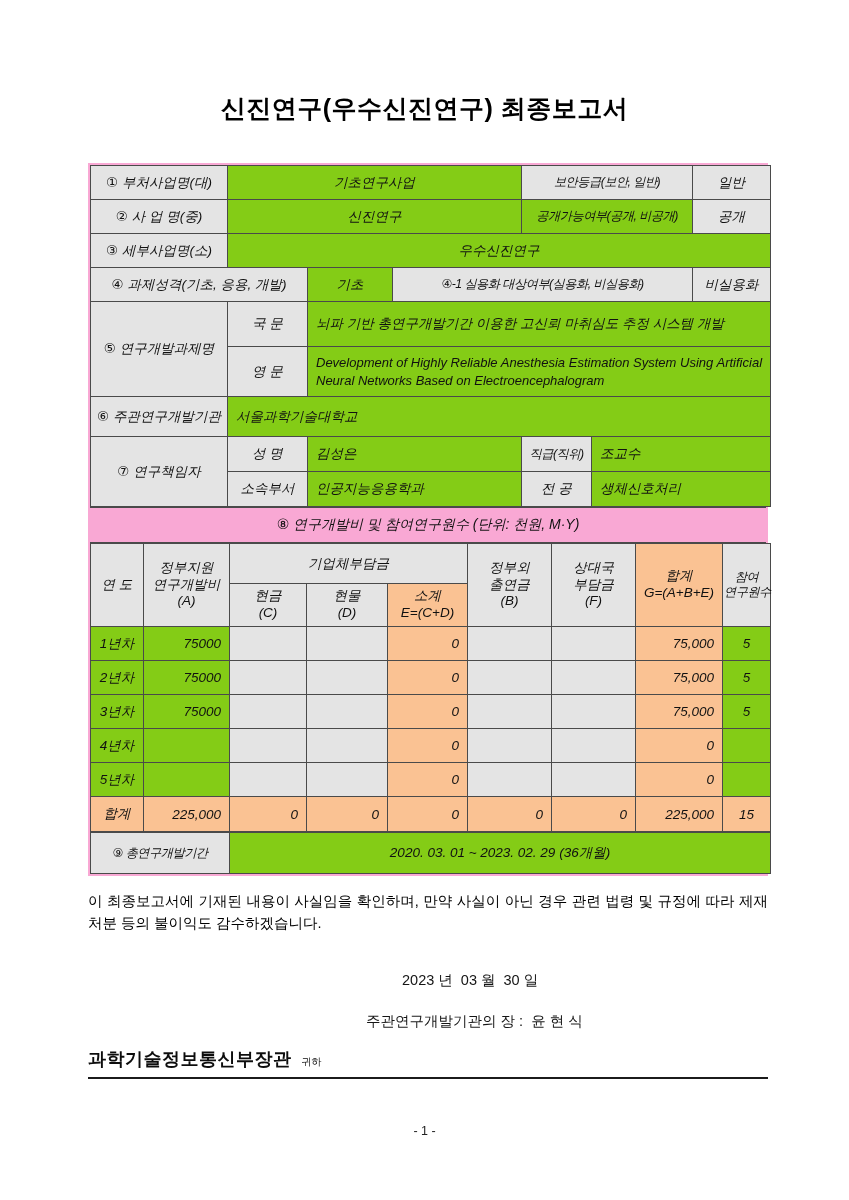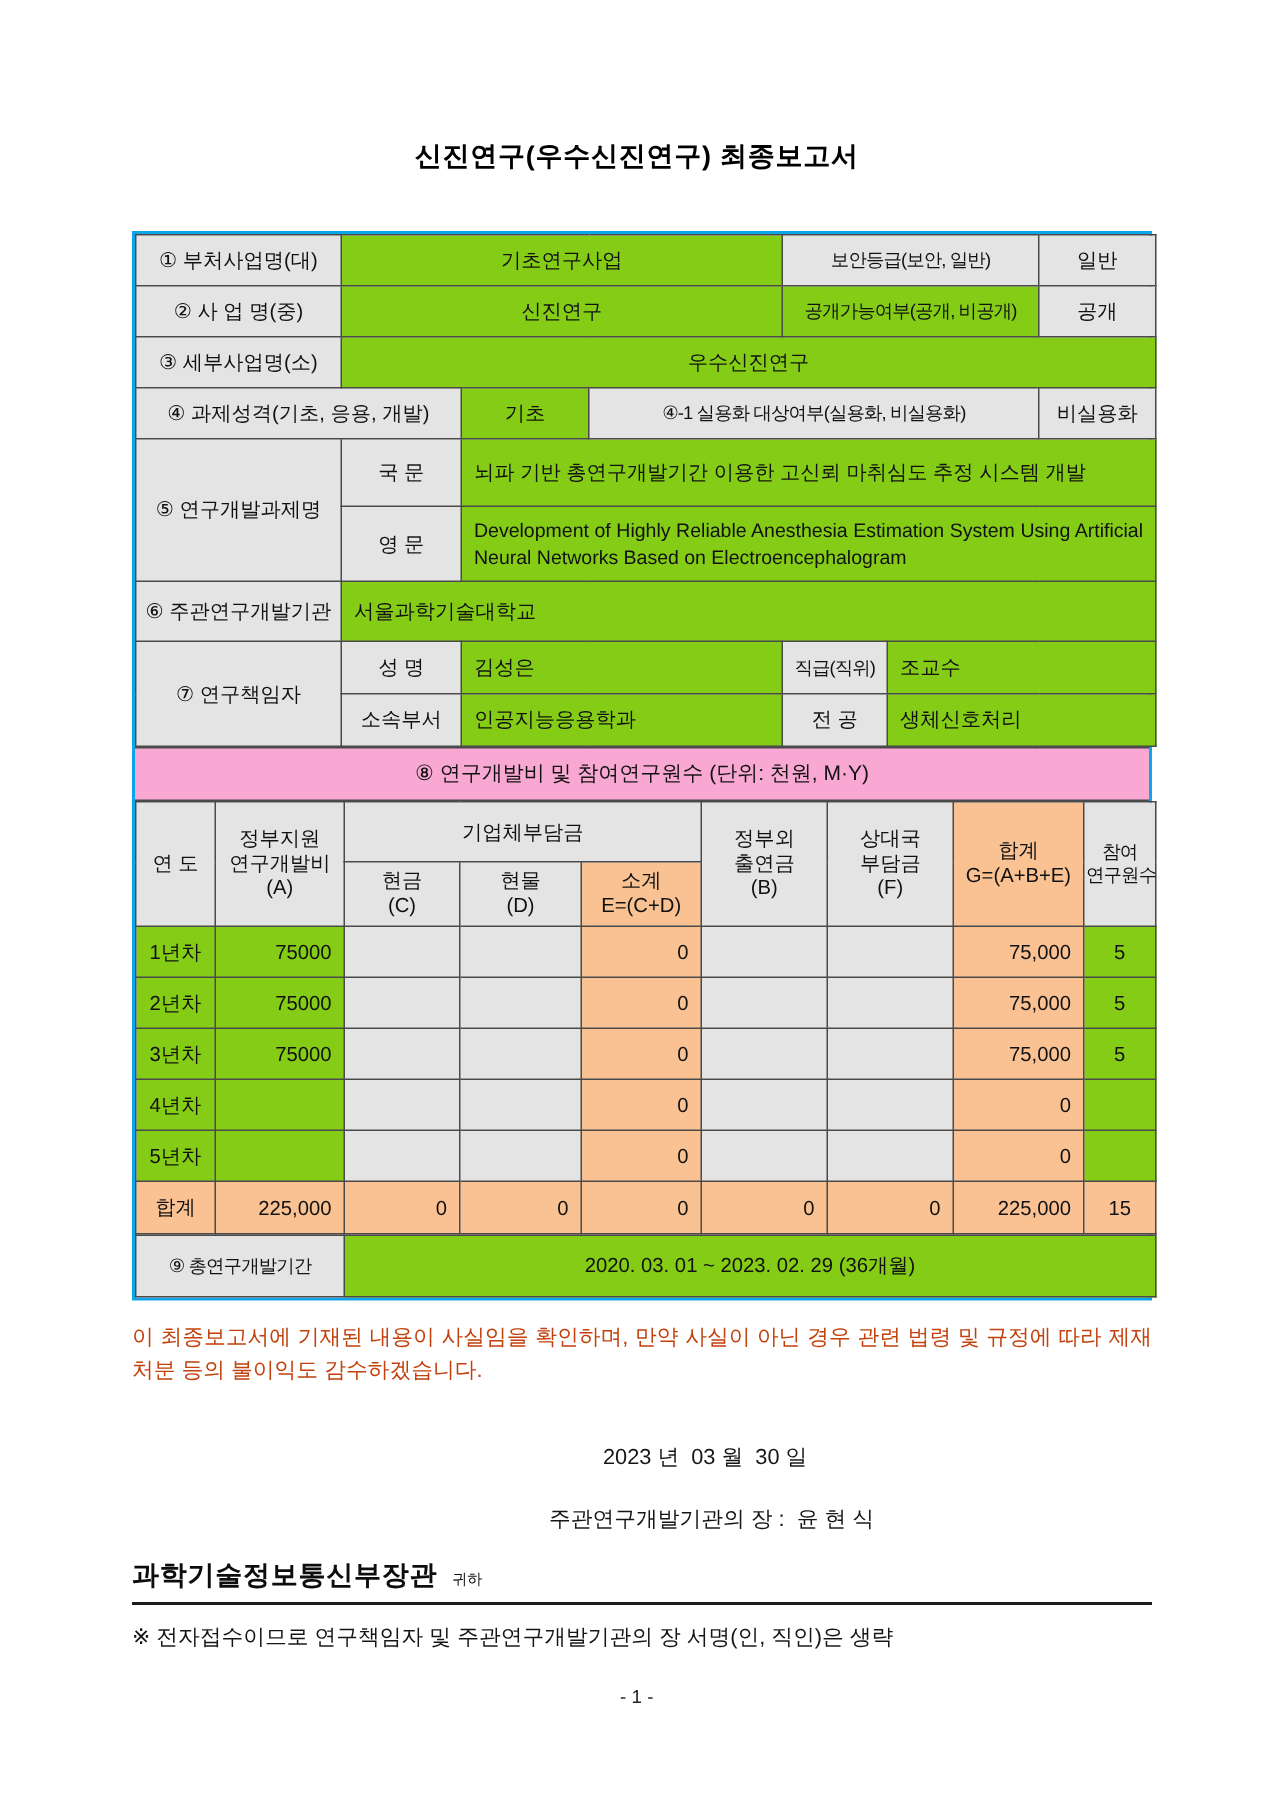--- a/index.html
+++ b/index.html
@@ -8,28 +8,28 @@
     width: 849px; height: 1200px;
     font-family: "Liberation Sans", "DejaVu Sans", sans-serif;
     color: #1b1b1b;
     position: relative;
   }
   .page { width: 849px; height: 1200px; position: relative; }
   .content { width: 680px; margin-left: 88px; }
 
   .doc-title {
     text-align: center;
-    font-size: 18px;
+    font-size: 25px;
     font-weight: 800;
     letter-spacing: 0.5px;
     padding-top: 92px;
     color: #000;
   }
 
-  .table-block { margin-top: 38px; border: 2px solid #0ea5e9; }
+  .table-block { margin-top: 38px; border: 2px solid #f9a8d4; font-style: italic; }
   table { width: 100%; border-collapse: collapse; table-layout: fixed; }
   td, th {
     border: 1px solid #4a4a4a;
     font-size: 13.5px;
     font-weight: normal;
     text-align: center;
     vertical-align: middle;
     padding: 2px 4px;
     word-break: keep-all;
     color: #111;
@@ -62,21 +62,21 @@
   tr.h40 { height: 40px; }
   tr.h43 { height: 43px; }
   tr.h41 { height: 41px; }
 
   .declaration {
     margin-top: 14px;
     font-size: 14.5px;
     line-height: 1.55;
     text-align: justify;
     word-break: keep-all;
-    color: #c2410c;
+    color: #000000;
   }
   .sig-line { font-size: 14.5px; white-space: pre; color: #151515; }
   .date-line    { margin-top: 36px; padding-left: 314px; }
   .pi-line      { margin-top: 22px; padding-left: 278px; }
   .head-line    { margin-top: 22px; padding-left: 278px; }
 
   .recipient-row {
     margin-top: 16px;
     border-bottom: 2px solid #1b1b1b;
     padding-bottom: 6px;
@@ -297,17 +297,16 @@
     <p class="declaration">이 최종보고서에 기재된 내용이 사실임을 확인하며, 만약 사실이 아닌 경우 관련 법령 및 규정에 따라 제재 처분 등의 불이익도 감수하겠습니다.</p>
 
     <p class="sig-line date-line">2023 년  03 월  30 일</p>
     <p class="sig-line head-line">주관연구개발기관의 장 :  윤 현 식</p>
 
     <div class="recipient-row">
       <span class="recipient-main">과학기술정보통신부장관</span>
       <span class="recipient-suffix">귀하</span>
     </div>
 
-    <p class="note-line">※ 전자접수이므로 연구책임자 및 주관연구개발기관의 장 서명(인, 직인)은 생략</p>
   </div>
 
   <div class="page-footer">- 1 -</div>
 </div>
 
 </body></html>

